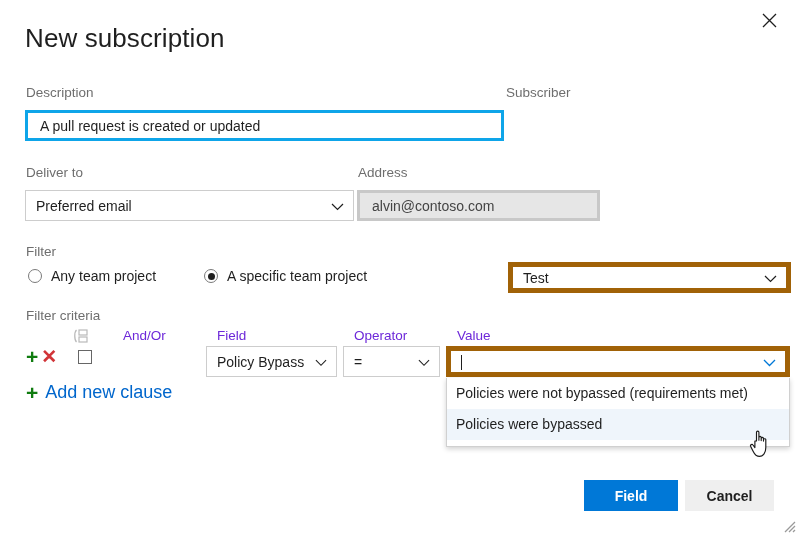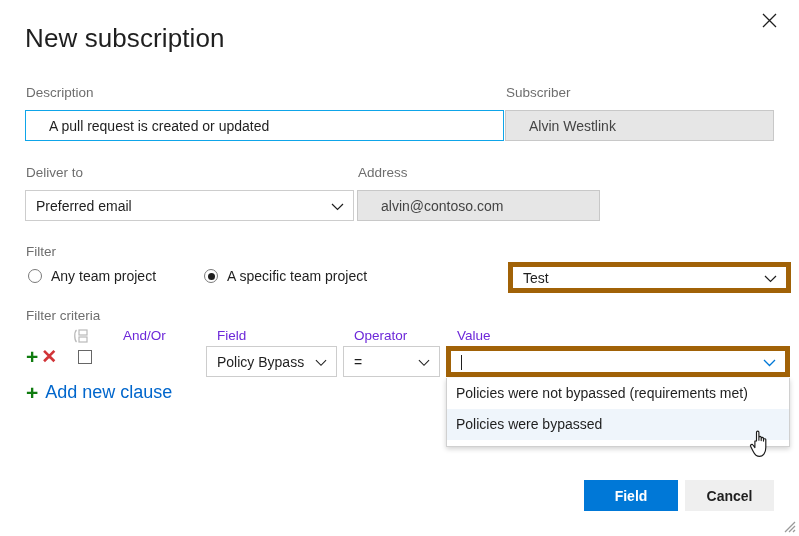--- a/index.html
+++ b/index.html
@@ -55,25 +55,25 @@
 
   
   .field-label {
     font-size: 13.5px;
     color: #6e6e6e;
     line-height: 16px;
   }
 
   .textbox {
     box-sizing: border-box;
-    border: 1px solid #0ea5e9;
+    border: 3px solid #0ea5e9;
     background: #ffffff;
     height: 31px;
     line-height: 29px;
-    padding: 0 23px;
+    padding: 0 12px;
     font-size: 14px;
     color: #1f1f1f;
     font-family: "Liberation Sans", sans-serif;
     display: block;
     width: 100%;
   }
   .textbox.disabled {
     background: #e6e6e6;
     border-color: #c8c8c8;
     color: #444444;
@@ -321,23 +321,20 @@
       </svg>
     </span>
   </button>
 
   <div class="field-label row-desc-label">Description</div>
   <div class="row-desc-box">
     <input class="textbox" type="text" value="A pull request is created or updated" style="">
   </div>
 
   <div class="field-label row-sub-label">Subscriber</div>
-  <div class="row-sub-box">
-    <input class="textbox disabled" type="text" readonly="" value="Alvin Westlink" style="">
-  </div>
 
   <div class="field-label row-deliver-label">Deliver to</div>
   <div class="combo row-deliver-box">
     <span class="combo-text">Preferred email</span>
     <span class="chev">
       <svg width="13" height="8" viewBox="0 0 13 8" aria-hidden="true">
         <path d="M1 1 L6.5 6.5 L12 1" stroke="#1f1f1f" stroke-width="1.2" fill="none"></path>
       </svg>
     </span>
   </div>

